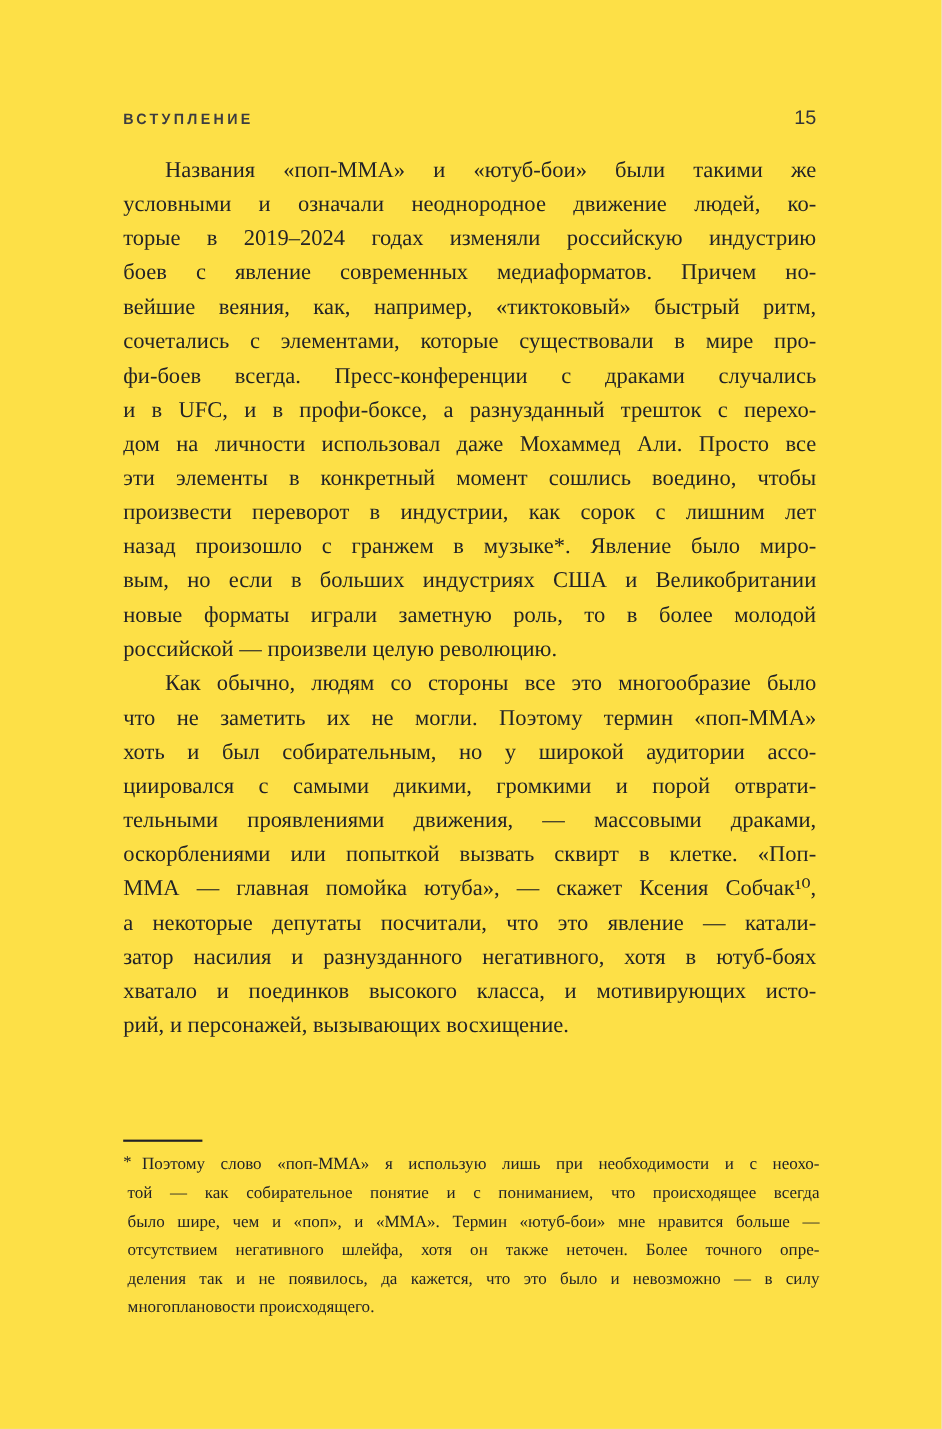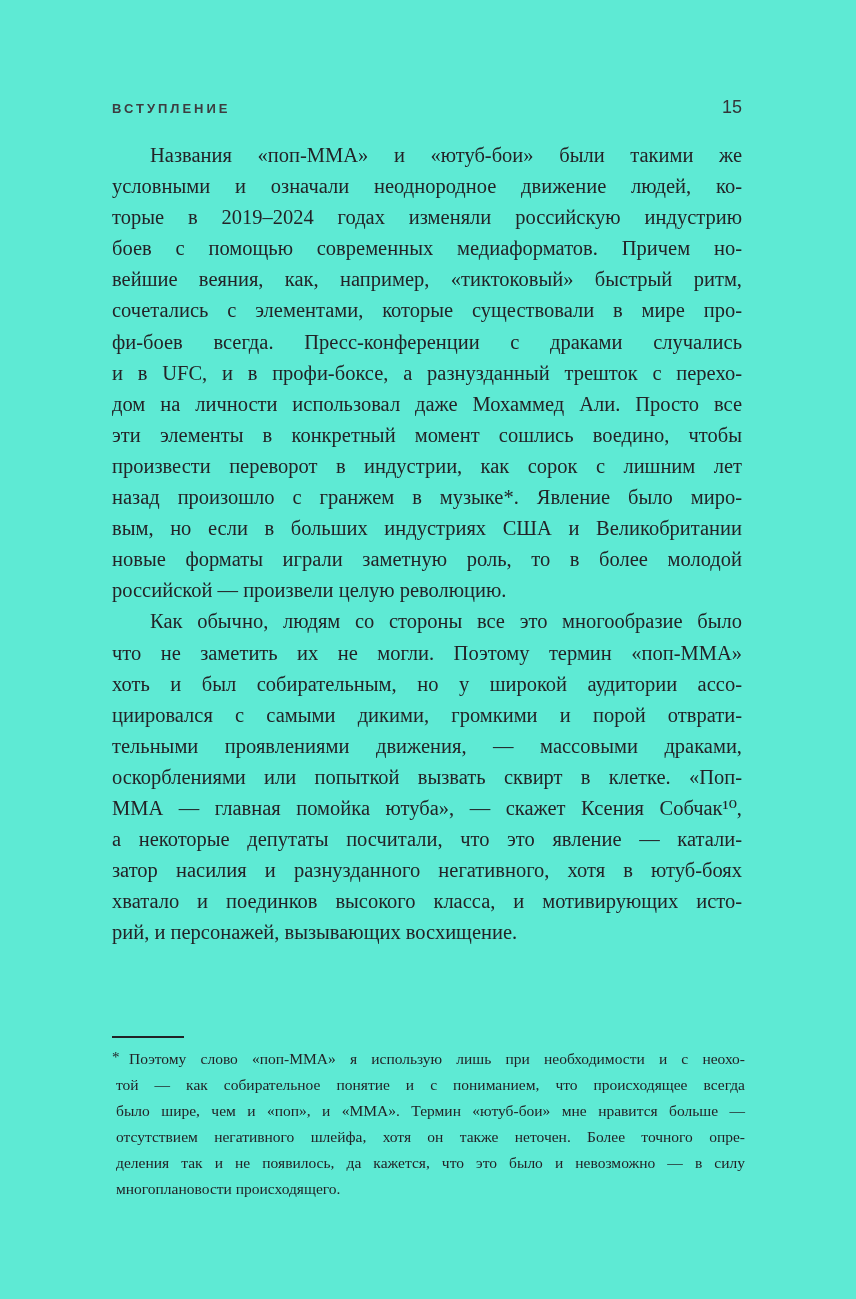--- a/index.html
+++ b/index.html
@@ -5,21 +5,21 @@
   html, body {
     margin: 0;
     padding: 0;
     background: #e8e8e8;
   }
   .page {
     position: relative;
     width: 856px;
     height: 1299px;
     margin: 0 auto;
-    background: #5eead4;
+    background: #fde047;
     overflow: hidden;
     font-family: "Liberation Serif", "DejaVu Serif", serif;
     color: #232327;
   }
   
   .running-header {
     position: absolute;
     top: 76px;
     left: 112px;
     width: 630px;
@@ -102,21 +102,21 @@
   <div class="running-header">
     <span class="rh-title">ВСТУПЛЕНИЕ</span>
     <span class="rh-num">15</span>
   </div>
 
   <div class="body-text">
     <div class="para">
         <div class="tline first">Названия «поп-ММА» и «ютуб-бои» были такими же</div>
         <div class="tline">условными и означали неоднородное движение людей, ко-</div>
         <div class="tline">торые в 2019–2024 годах изменяли российскую индустрию</div>
-        <div class="tline">боев с помощью современных медиаформатов. Причем но-</div>
+        <div class="tline">боев с явление современных медиаформатов. Причем но-</div>
         <div class="tline">вейшие веяния, как, например, «тиктоковый» быстрый ритм,</div>
         <div class="tline">сочетались с элементами, которые существовали в мире про-</div>
         <div class="tline">фи-боев всегда. Пресс-конференции с драками случались</div>
         <div class="tline">и в UFC, и в профи-боксе, а разнузданный трешток с перехо-</div>
         <div class="tline">дом на личности использовал даже Мохаммед Али. Просто все</div>
         <div class="tline">эти элементы в конкретный момент сошлись воедино, чтобы</div>
         <div class="tline">произвести переворот в индустрии, как сорок с лишним лет</div>
         <div class="tline">назад произошло с гранжем в музыке*. Явление было миро-</div>
         <div class="tline">вым, но если в больших индустриях США и Великобритании</div>
         <div class="tline">новые форматы играли заметную роль, то в более молодой</div>

